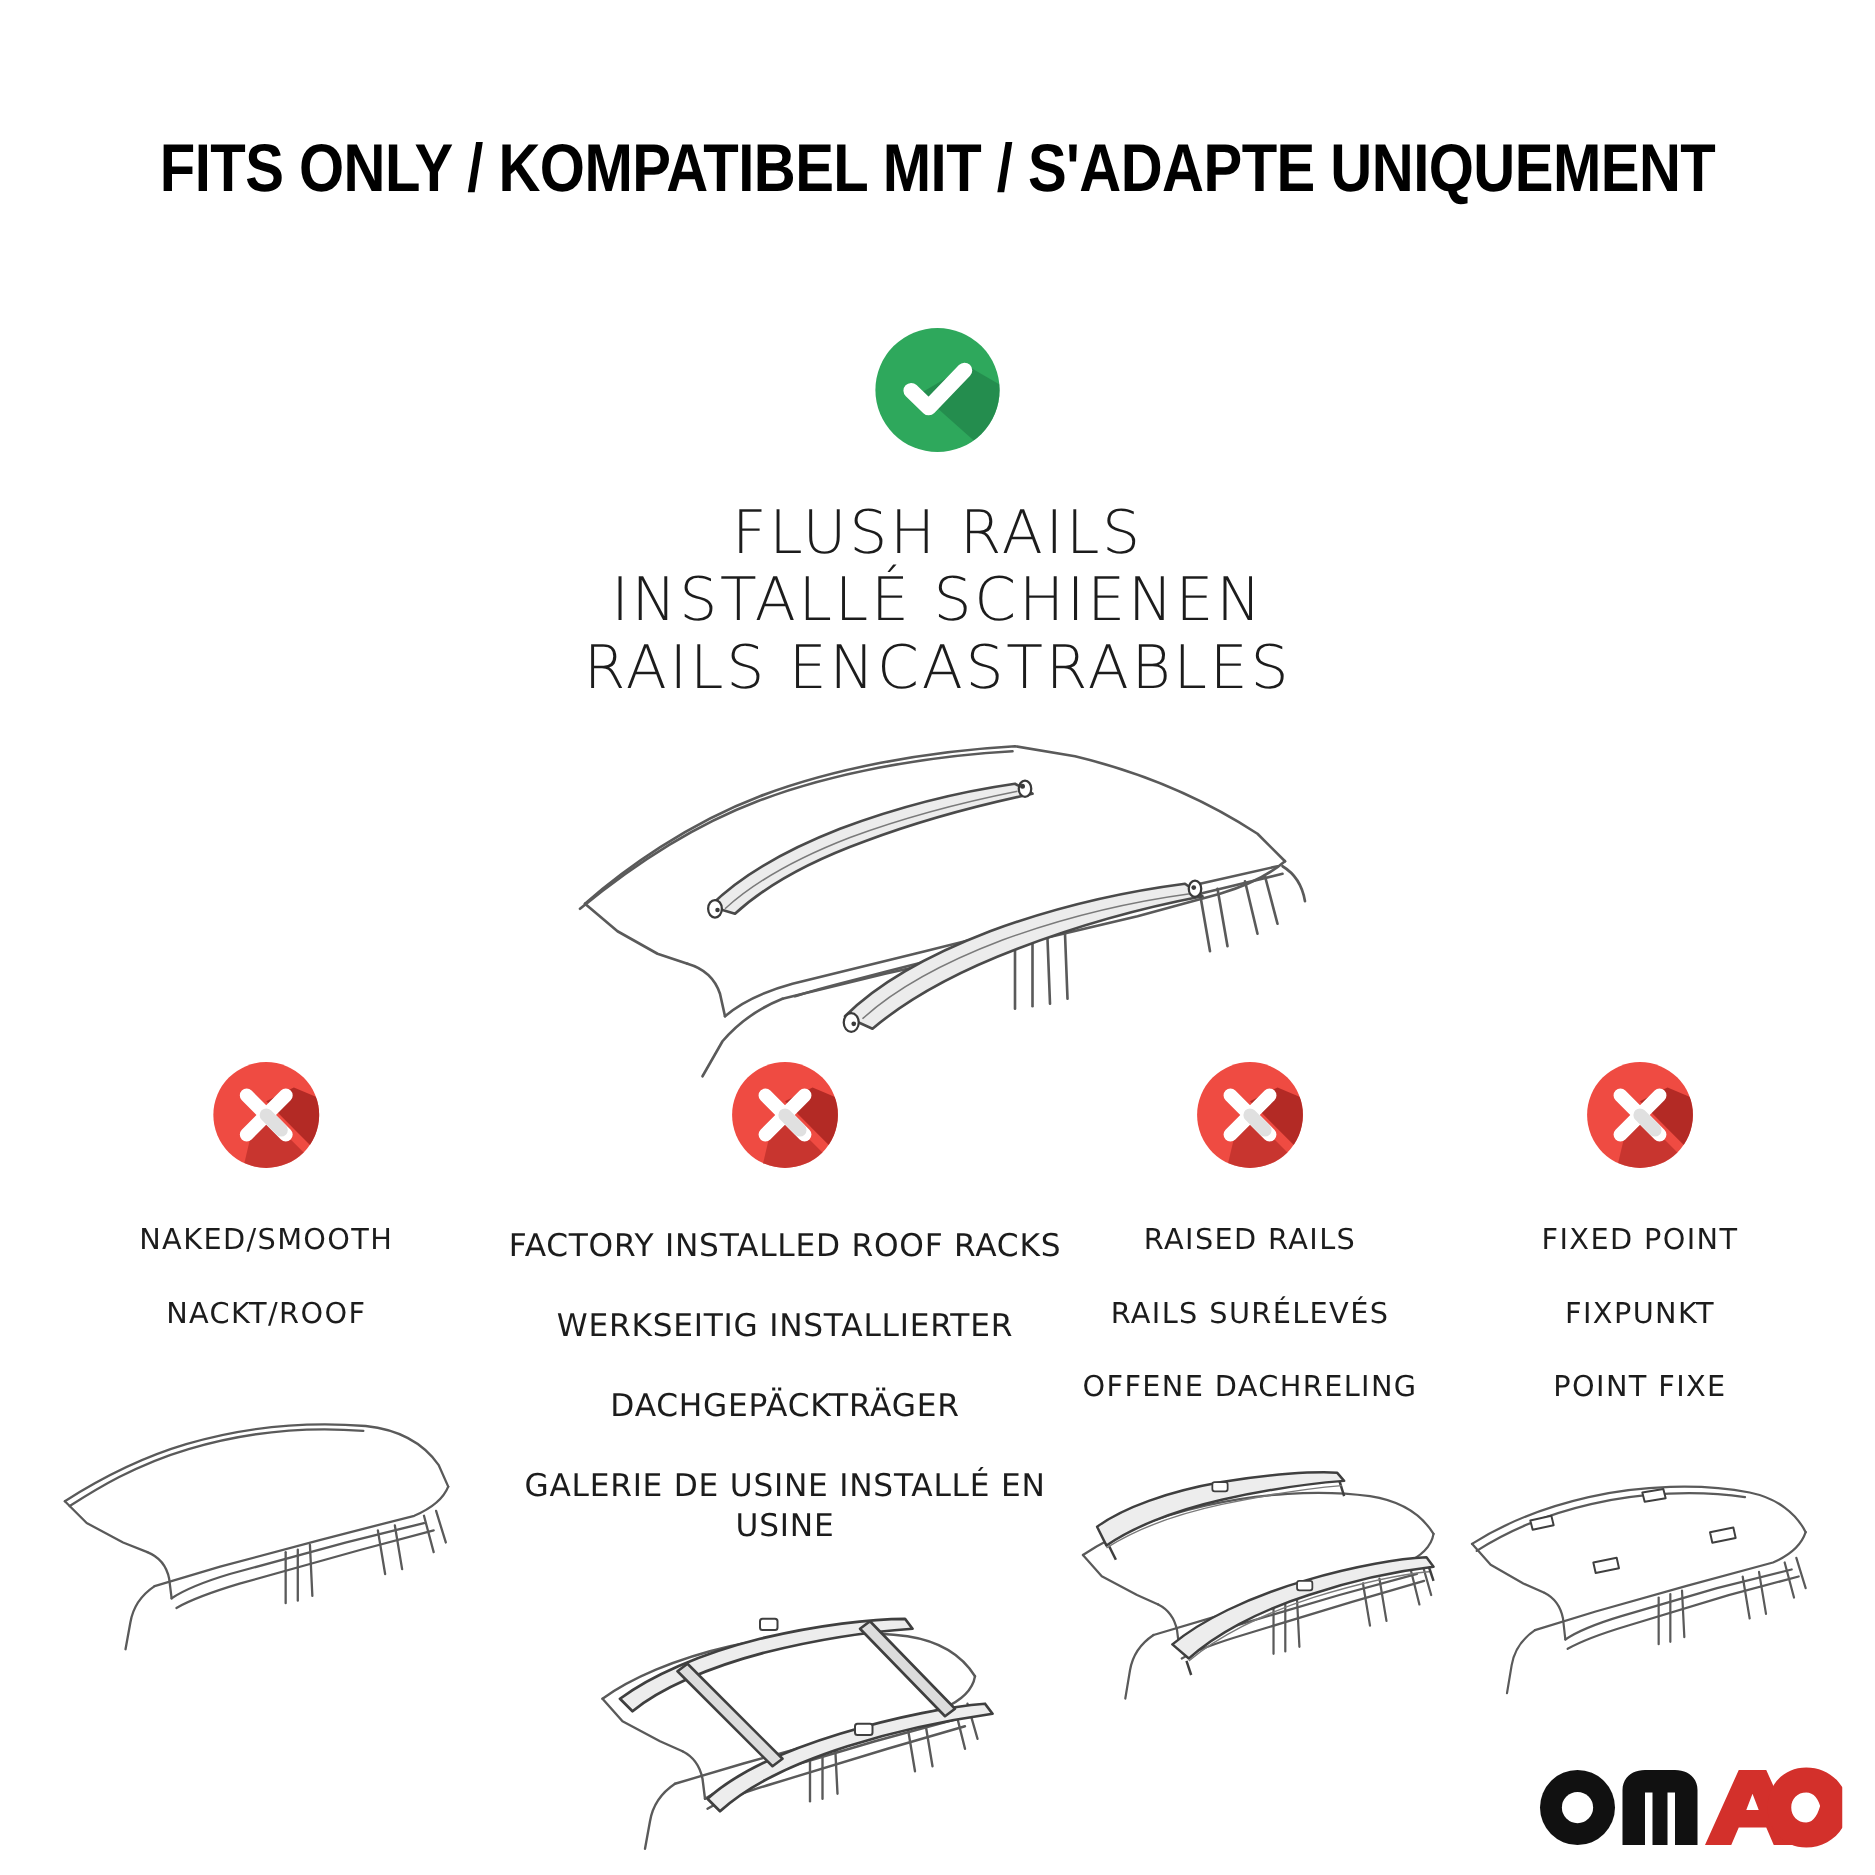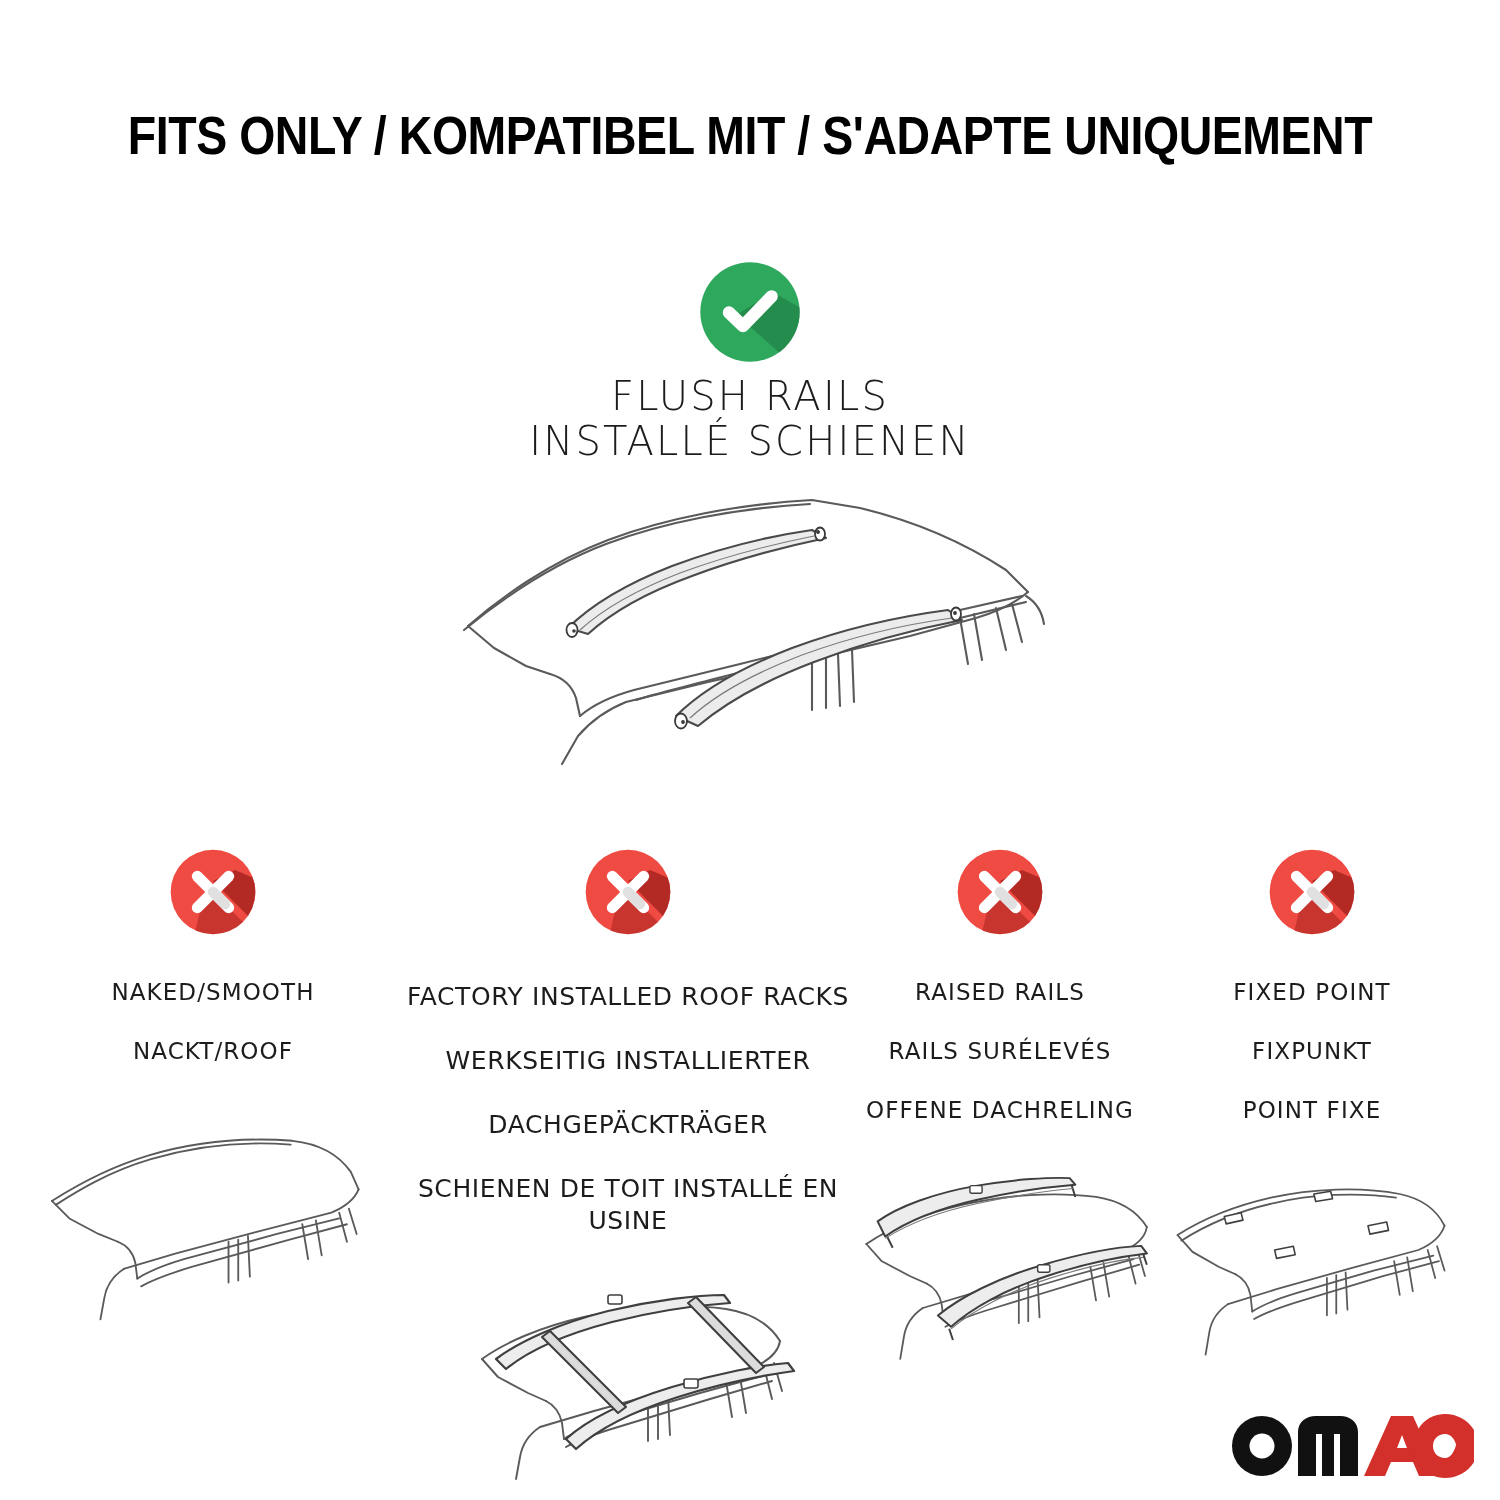--- a/index.html
+++ b/index.html
@@ -42,24 +42,24 @@
     width: 740px;
     text-align: center;
   }
   .hero-icon {
     width: 108px;
     height: 108px;
     margin: 0 auto;
     display: block;
   }
   .hero-label {
-    margin-top: 8px;
+    margin-top: 34px;
     font-family: "DejaVu Sans", sans-serif;
     font-weight: 300;
-    font-size: 40px;
+    font-size: 48px;
     line-height: 1.12;
     letter-spacing: 2.2px;
     color: #1c1c1c;
     white-space: nowrap;
   }
   .hero-art {
     margin-top: 14px;
     width: 740px;
     height: 300px;
   }
@@ -131,20 +131,21 @@
     <circle cx="50" cy="50" r="46" fill="#2EA85C"></circle>
     <g clip-path="url(#clipHero)">
       <path d="M38 52 L46 60 L100 108 L120 108 L120 60 L72 32 Z" fill="#1E7C46" opacity="0.62"></path>
     </g>
     <path d="M30.5 50.5 L43.5 63 L70 35.5" fill="none" stroke="#FFFFFF" stroke-width="11.5" stroke-linecap="round" stroke-linejoin="round"></path>
   </svg>
 
   <div class="hero-label">
     <div>FLUSH RAILS</div>
     <div>INSTALLÉ SCHIENEN</div>
+    <div>RAILS ENCASTRABLES</div>
   </div>
 
   
   <svg class="hero-art" viewBox="0 0 620 300">
     <g fill="none" stroke="#5A5A5A" stroke-width="2.1" stroke-linecap="round" stroke-linejoin="round">
 
       <path d="M28,148 C60,120 110,84 168,62 C226,40 300,26 372,22 L420,30 C470,42 520,62 566,92 L588,114"></path>
       <path d="M24,152 C58,124 108,88 166,66 C224,44 298,30 370,26"></path>
 
       <path d="M588,114 C574,126 556,134 536,140 L470,158 L368,182 L268,204 L186,224"></path>
@@ -252,21 +253,21 @@
         <line x1="33" y1="33" x2="67" y2="67"></line>
         <line x1="67" y1="33" x2="33" y2="67"></line>
       </g>
       <line x1="50" y1="50" x2="63" y2="63" stroke="#E0E0E0" stroke-width="11.5" stroke-linecap="round"></line>
     </svg>
 
     <div class="col-label">
       <div>FACTORY INSTALLED ROOF RACKS</div>
       <div>WERKSEITIG INSTALLIERTER</div>
       <div>DACHGEPÄCKTRÄGER</div>
-      <div>SCHIENEN DE TOIT INSTALLÉ EN USINE</div>
+      <div>GALERIE DE USINE INSTALLÉ EN USINE</div>
     </div>
 
     <svg class="col-art" viewBox="0 0 360 250">
       <g fill="none" stroke="#5A5A5A" stroke-width="1.9" stroke-linecap="round" stroke-linejoin="round">
 
         <path d="M34,78 C56,62 92,46 136,36 C180,26 232,22 278,28 C304,32 322,44 332,60"></path>
         <path d="M332,60 C330,72 320,80 306,86 L226,108 L146,130 L92,146"></path>
         <path d="M92,146 C80,154 74,164 72,176 L68,198"></path>
         <path d="M34,78 L50,96 L80,112 L98,120"></path>
         <path d="M98,120 C106,124 112,132 114,142 L116,158"></path>

